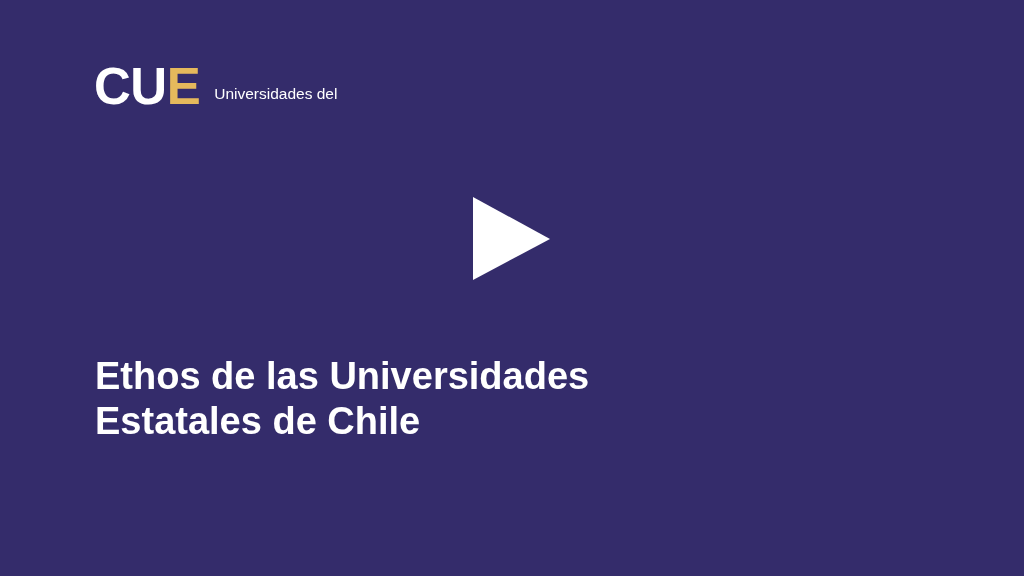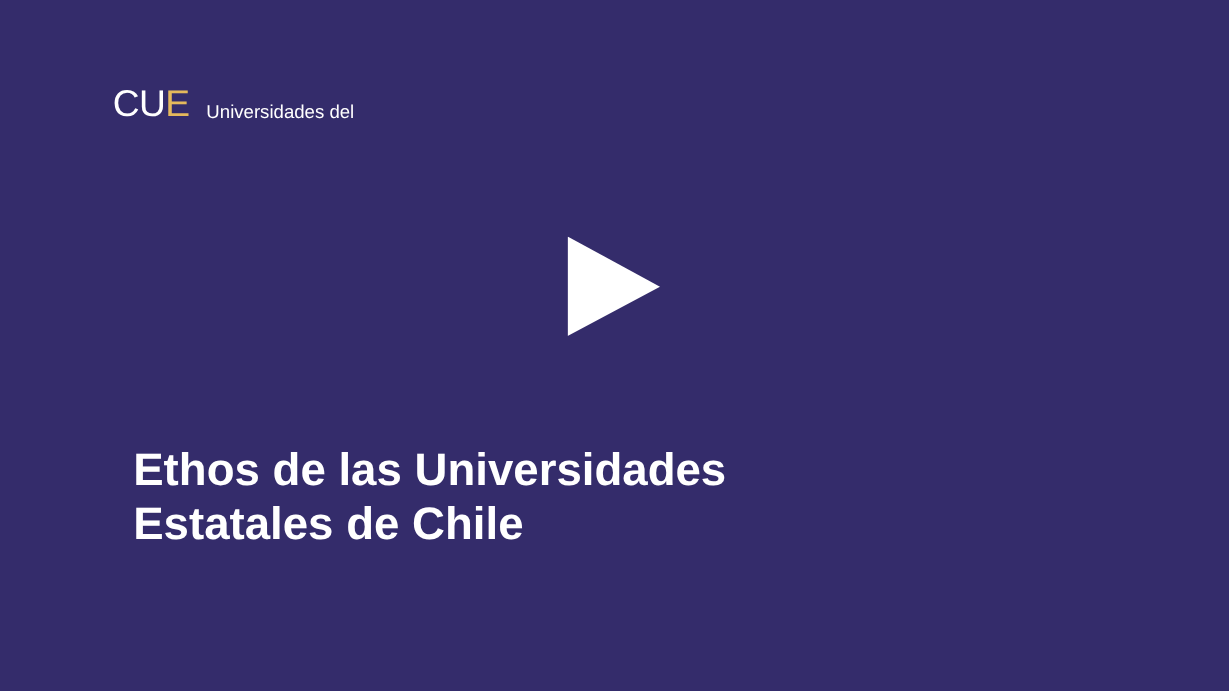--- a/index.html
+++ b/index.html
@@ -28,22 +28,22 @@
   .logo-lockup {
     position: absolute;
     left: 94px;
     top: 66px;
     display: flex;
     align-items: center;
   }
 
   .wordmark {
     font-family: "Liberation Sans", sans-serif;
-    font-weight: normal;
-    font-size: 31px;
+    font-weight: bold;
+    font-size: 51px;
     line-height: 42px;
     letter-spacing: -0.5px;
     color: #FFFFFF;
     white-space: nowrap;
     display: flex;
     align-items: flex-end;
   }
   .wordmark .gold {
     color: #E5B95C;
   }
@@ -78,21 +78,21 @@
   .play-button svg {
     display: block;
   }
 
   
   .slide-title {
     position: absolute;
     left: 95px;
     top: 354px;
     width: 620px;
-    margin: 16px;
+    margin: 0;
     font-family: "Liberation Sans", sans-serif;
     font-weight: bold;
     font-size: 38px;
     line-height: 45px;
     letter-spacing: 0px;
     color: #FFFFFF;
   }
 </style>
 </head>
 <body>

